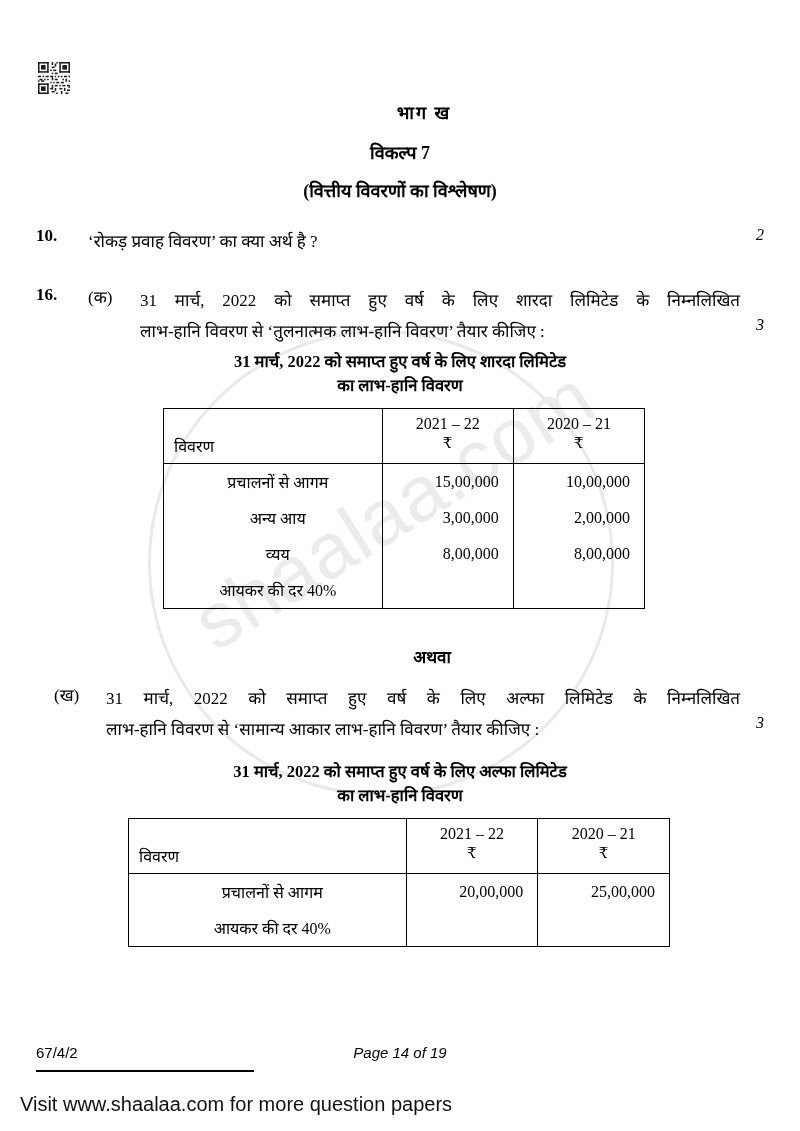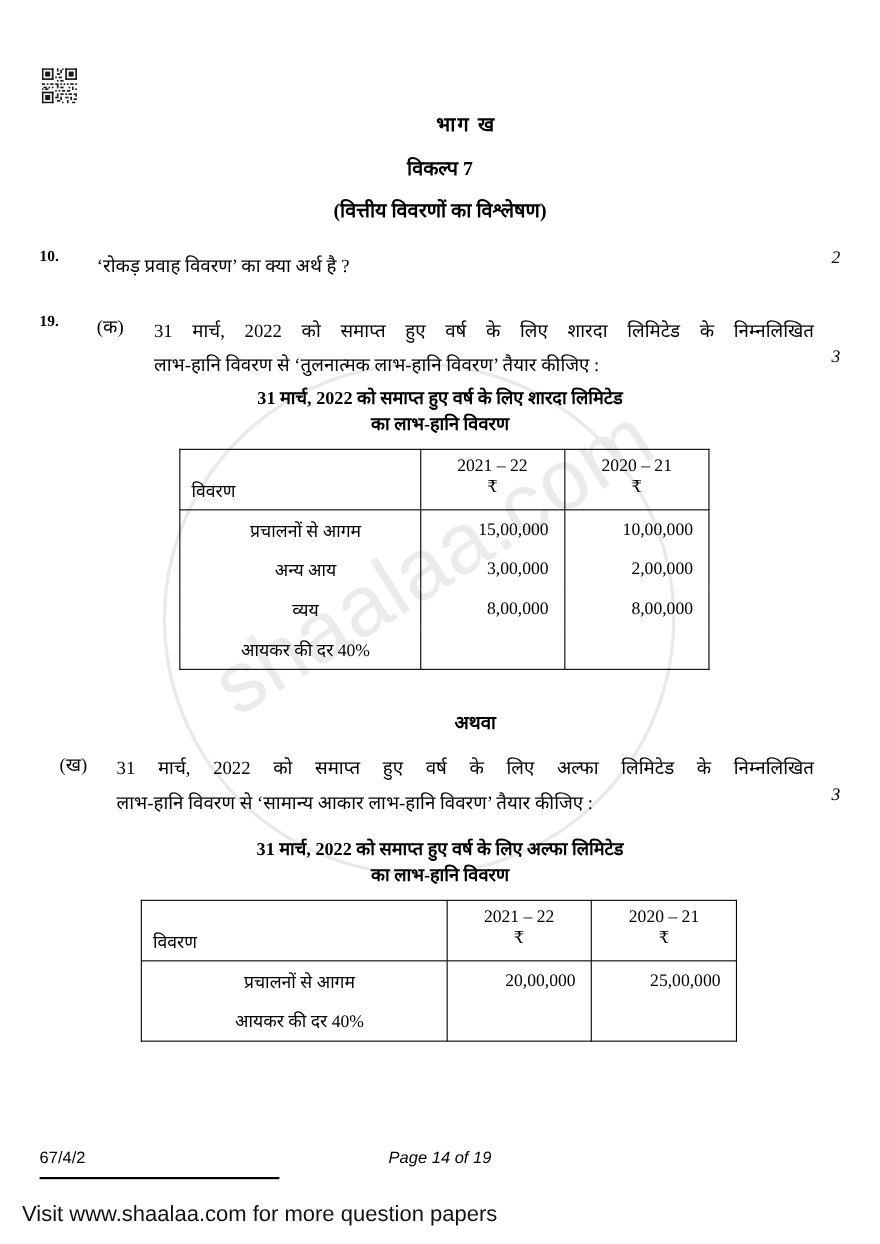--- a/index.html
+++ b/index.html
@@ -76,21 +76,21 @@
     font-weight: bold;
   }
   .h-bhag   { top: 100px; font-size: 18px; letter-spacing: 2px; padding-left: 24px; }
   .h-vikalp { top: 140px; font-size: 18px; }
   .h-paren  { top: 178px; font-size: 18px; }
 
   
   .qnum {
     position: absolute;
     font-weight: bold;
-    font-size: 14px;
+    font-size: 17px;
   }
   .qpart {
     position: absolute;
     font-size: 17px;
   }
   .qtext {
     position: absolute;
     font-size: 17px;
     line-height: 31px;
   }
@@ -284,21 +284,21 @@
   <div class="content">
 
     <div class="center-head h-bhag">भाग ख</div>
     <div class="center-head h-vikalp">विकल्प 7</div>
     <div class="center-head h-paren">(वित्तीय विवरणों का विश्लेषण)</div>
 
     <div class="qnum" style="left:36px; top:226px;">10.</div>
     <div class="qtext" style="left:88px; top:226px; width:600px;">‘रोकड़ प्रवाह विवरण’ का क्या अर्थ है ?</div>
     <div class="marks" style="top:226px;">2</div>
 
-    <div class="qnum" style="left:36px; top:285px;">19.</div>
+    <div class="qnum" style="left:36px; top:285px;">16.</div>
     <div class="qpart" style="left:88px; top:285px;">(क)</div>
     <div class="qtext justify" style="left:140px; top:285px; width:600px;">31 मार्च, 2022 को समाप्त हुए वर्ष के लिए शारदा लिमिटेड के निम्नलिखित</div>
     <div class="qtext justify lastline" style="left:140px; top:316px; width:600px;">लाभ-हानि विवरण से ‘तुलनात्मक लाभ-हानि विवरण’ तैयार कीजिए :</div>
     <div class="marks" style="top:316px;">3</div>
 
     <div class="tbl-title" style="left:140px; top:350px; width:520px;">
       <div>31 मार्च, 2022 को समाप्त हुए वर्ष के लिए शारदा लिमिटेड</div>
       <div>का लाभ-हानि विवरण</div>
     </div>
 

